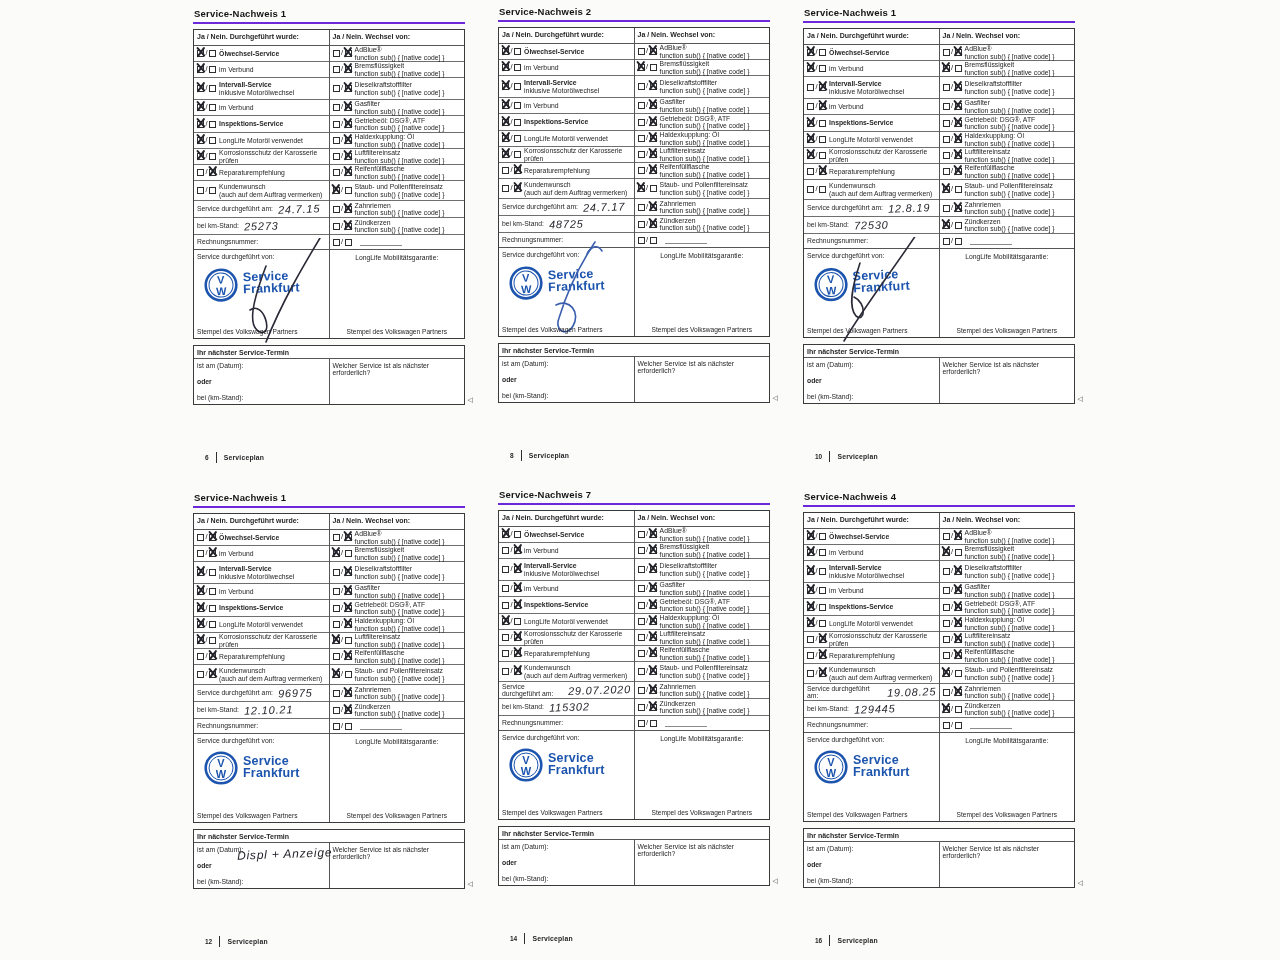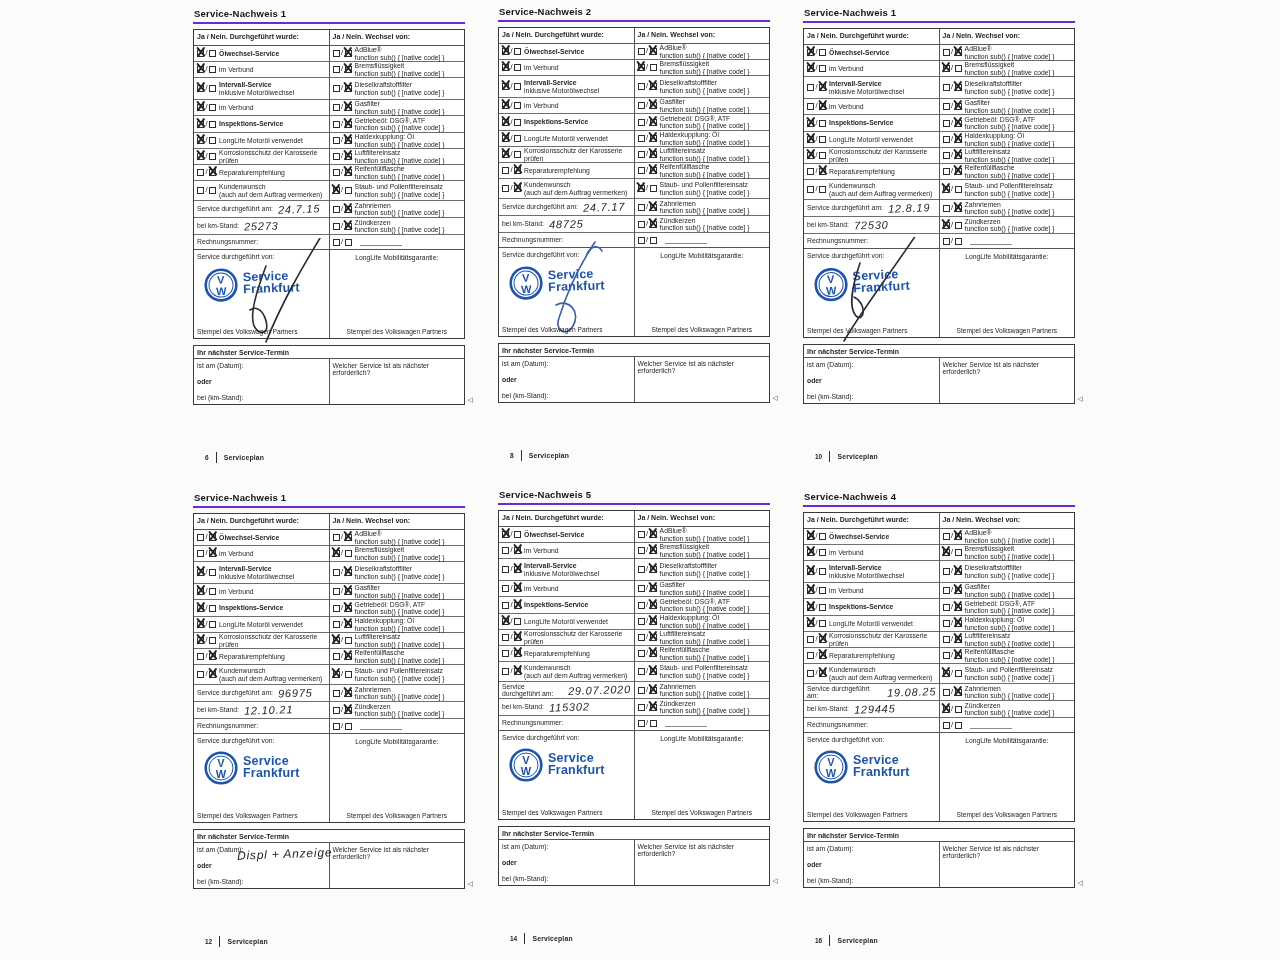--- a/index.html
+++ b/index.html
@@ -1312,21 +1312,21 @@
       </div>
       <div class="printmark">◁</div>
     </div>
     <div class="footer">
       <span class="pg">12</span>
       <span class="bar"></span>
       <span class="brand">Serviceplan</span>
     </div>
   </div>
     <div class="card" style="left: 498px; top: 489px;">
-    <div class="card-title">Service-Nachweis 5</div>
+    <div class="card-title">Service-Nachweis 7</div>
     <div class="table">
       <div class="thead">
         <div class="th th-left">Ja / Nein. Durchgeführt wurde:</div>
         <div class="th">Ja / Nein. Wechsel von:</div>
       </div>
       <div class="tbody">
         <div class="col col-left">
             <div class="row" style="height: 16px;">
               <span class="cbwrap">
                 <span class="cb"></span>

